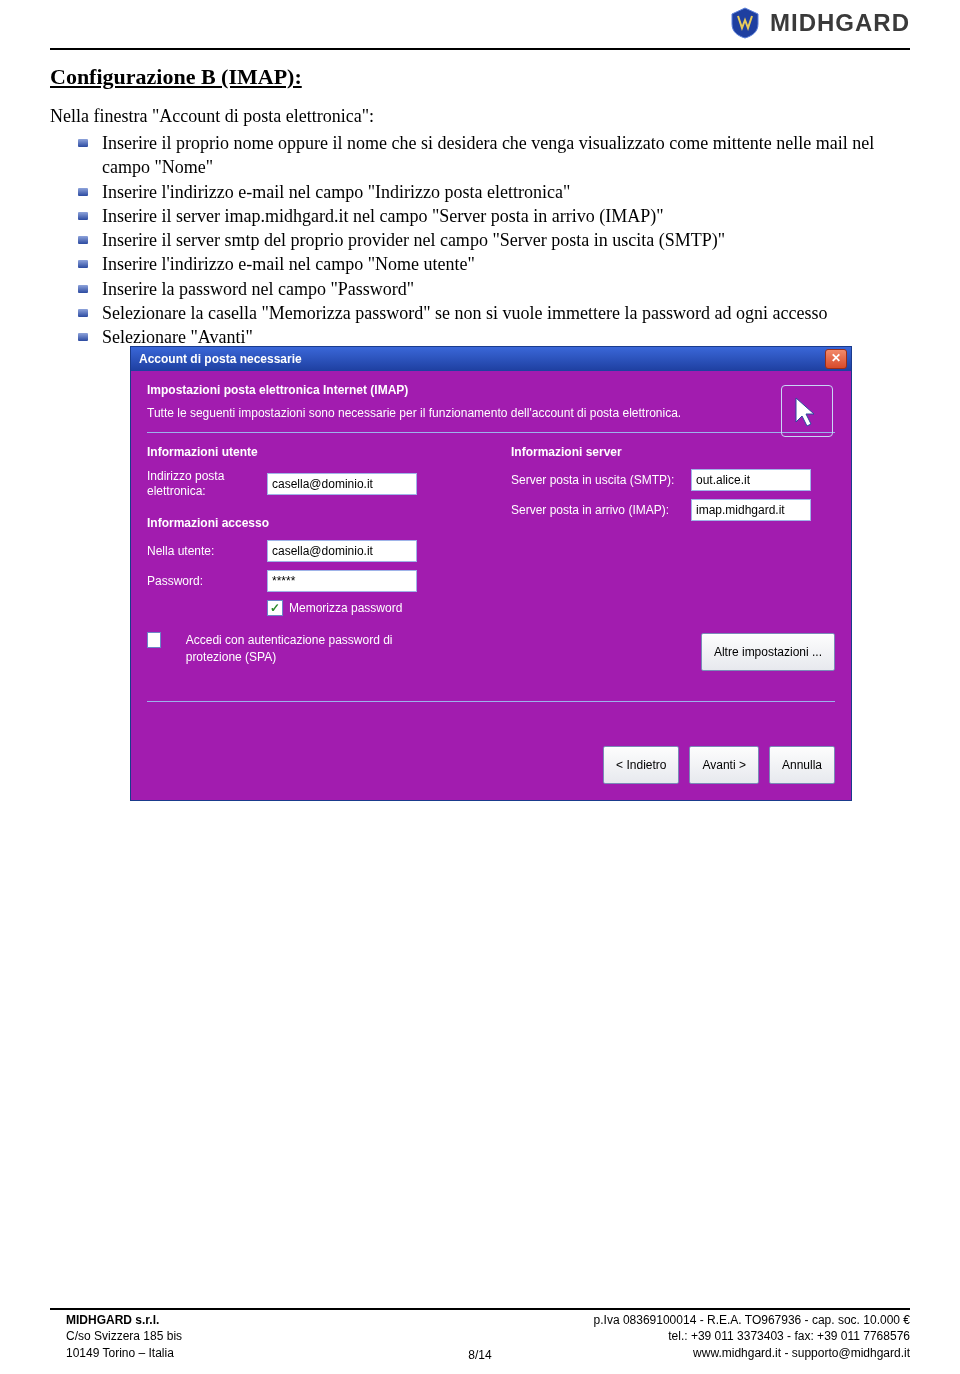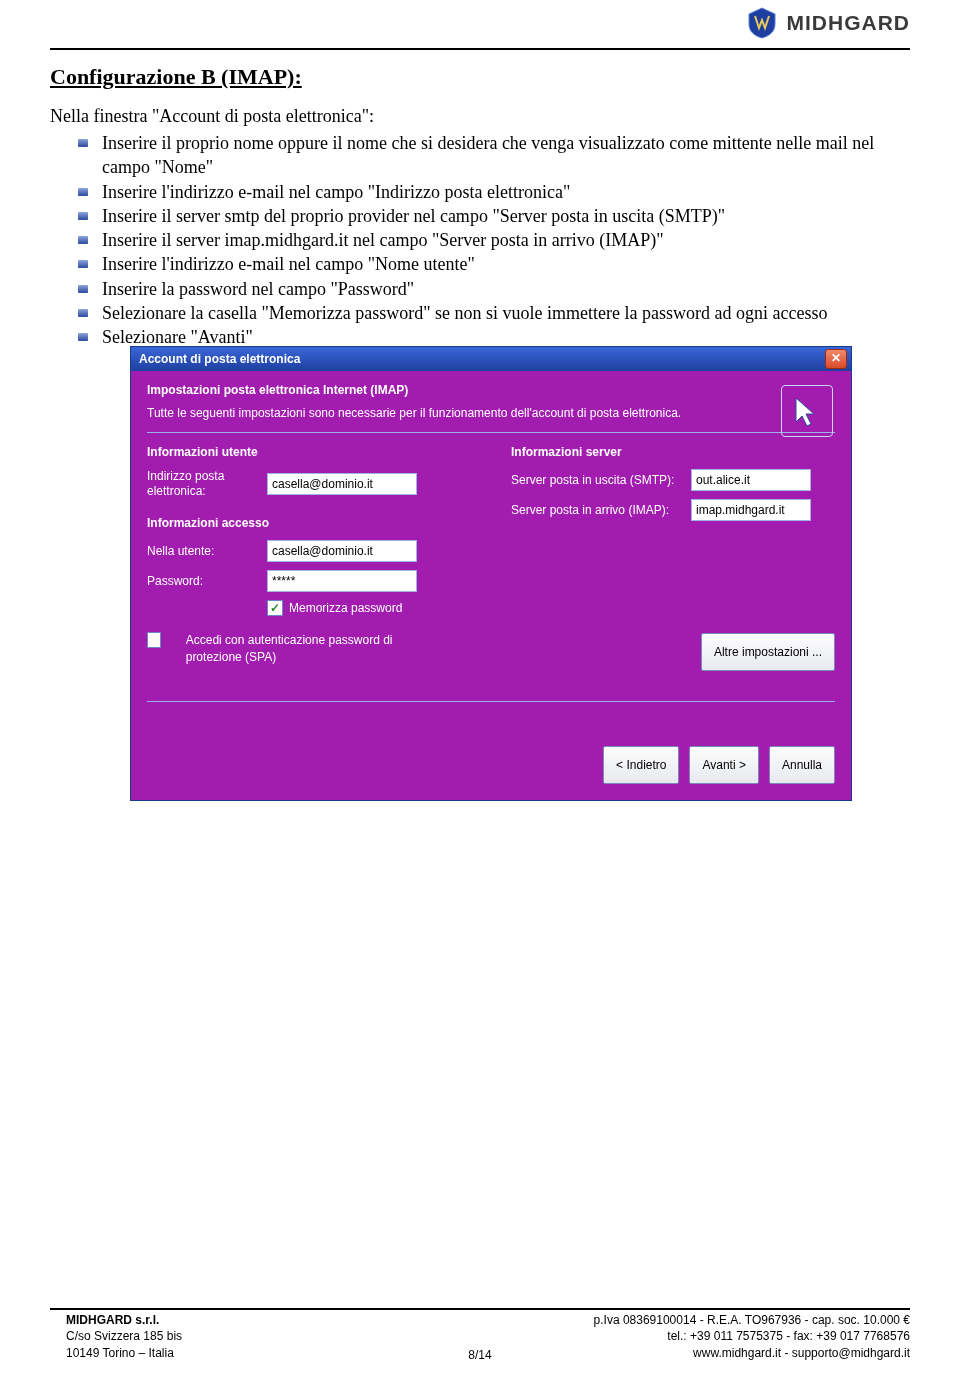--- a/index.html
+++ b/index.html
@@ -18,21 +18,21 @@
     position: absolute;
     top: 6px;
     right: 50px;
     display: flex;
     align-items: center;
     gap: 8px;
   }
   .header-logo .text {
     font-family: Verdana, Geneva, sans-serif;
     font-weight: 700;
-    font-size: 21px;
+    font-size: 24px;
     letter-spacing: 1px;
     color: #3a3a3a;
   }
   .hr-top {
     position: absolute;
     left: 50px;
     right: 50px;
     top: 48px;
     border-top: 2px solid #000;
   }
@@ -255,32 +255,32 @@
     <span class="text">MIDHGARD</span>
   </div>
   <div class="hr-top"></div>
 
   <div class="content">
     <div class="title">Configurazione B (IMAP):</div>
     <div class="intro">Nella finestra "Account di posta elettronica":</div>
     <ul class="bullets">
       <li>Inserire il proprio nome oppure il nome che si desidera che venga visualizzato come mittente nelle mail nel campo "Nome"</li>
       <li>Inserire l'indirizzo e-mail nel campo "Indirizzo posta elettronica"</li>
+      <li>Inserire il server imap.midhgard.it nel campo "Server posta in arrivo (IMAP)"</li>
       <li>Inserire il server smtp del proprio provider nel campo "Server posta in uscita (SMTP)"</li>
-      <li>Inserire il server imap.midhgard.it nel campo "Server posta in arrivo (IMAP)"</li>
       <li>Inserire l'indirizzo e-mail nel campo "Nome utente"</li>
       <li>Inserire la password nel campo "Password"</li>
       <li>Selezionare la casella "Memorizza password" se non si vuole immettere la password ad ogni accesso</li>
       <li>Selezionare "Avanti"</li>
     </ul>
   </div>
 
   <div class="dialog">
     <div class="titlebar">
-      <span>Account di posta elettronica</span>
+      <span>Account di posta necessarie</span>
       <div class="close-btn">✕</div>
     </div>
     <div class="d-body">
       <div class="cursor-frame">
         <svg width="50" height="50" viewBox="0 0 50 50">
           <path d="M14 12 L14 36 L20 30 L25 40 L29 38 L24 28 L32 28 Z" fill="#fff" stroke="#2b4aa0" stroke-width="1"></path>
         </svg>
       </div>
       <div class="d-heading">Impostazioni posta elettronica Internet (IMAP)</div>
       <div class="d-desc">Tutte le seguenti impostazioni sono necessarie per il funzionamento dell'account di posta elettronica.</div>
@@ -343,18 +343,18 @@
   <div class="hr-bot"></div>
   <div class="footer">
     <div class="left">
       <div><b>MIDHGARD s.r.l.</b></div>
       <div>C/so Svizzera 185 bis</div>
       <div>10149 Torino – Italia</div>
     </div>
     <div class="center">8/14</div>
     <div class="right">
       <div>p.Iva 08369100014 - R.E.A. TO967936 - cap. soc. 10.000 €</div>
-      <div>tel.: +39 011 7575375 - fax: +39 017 7768576</div>
+      <div>tel.: +39 011 3373403 - fax: +39 011 7768576</div>
       <div>www.midhgard.it - supporto@midhgard.it</div>
     </div>
   </div>
 
 </div>
 
 </body></html>

